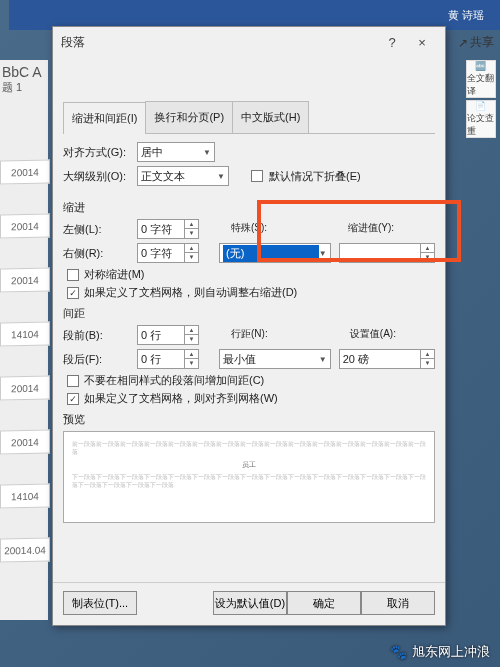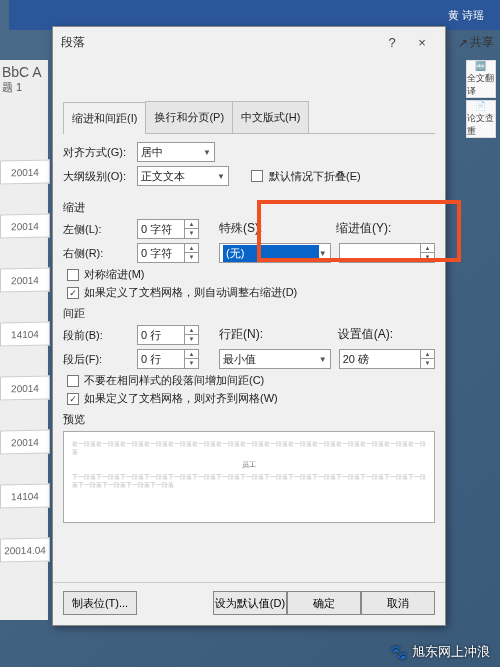--- a/index.html
+++ b/index.html
@@ -48,21 +48,21 @@
 .preview-box { margin-top: 4px; height: 92px; border: 1px solid #aaa; background: #fff; padding: 6px 8px; font-size: 6px; color: #bbb; line-height: 1.4; overflow: hidden; }
 .preview-box .para { margin: 2px 0; }
 .preview-box .mid { color: #666; font-size: 7px; text-align: center; margin: 3px 0; }
 
 .dlg-buttons { display: flex; padding: 8px 10px 10px; justify-content: flex-end; align-items: center; border-top: 1px solid #ccc; }
 .dlg-buttons .left-btn { margin-right: auto; }
 .btn-std { min-width: 74px; height: 24px; border: 1px solid #888; background: #e8e8e8; font-size: 11px; cursor: pointer; display: inline-flex; align-items: center; justify-content: center; }
 
 .watermark { position: absolute; bottom: 6px; right: 10px; color: #fff; font-size: 13px; display: flex; align-items: center; gap: 4px; text-shadow: 0 0 3px #000; }
 .watermark .paw { font-size: 14px; }
-.mini-lbl { font-size: 12px; margin-bottom: 2px; }
+.mini-lbl { font-size: 10px; margin-bottom: 2px; margin-left: 12px; }
 .sel-hl { background: #0a64c8; color: #fff; }
 </style>
 </head>
 <body>
 
 <div class="bg-app">
   <div class="bg-titlebar">
     <span class="bg-user">黄 诗瑶</span>
   </div>
   <div class="bg-share">

